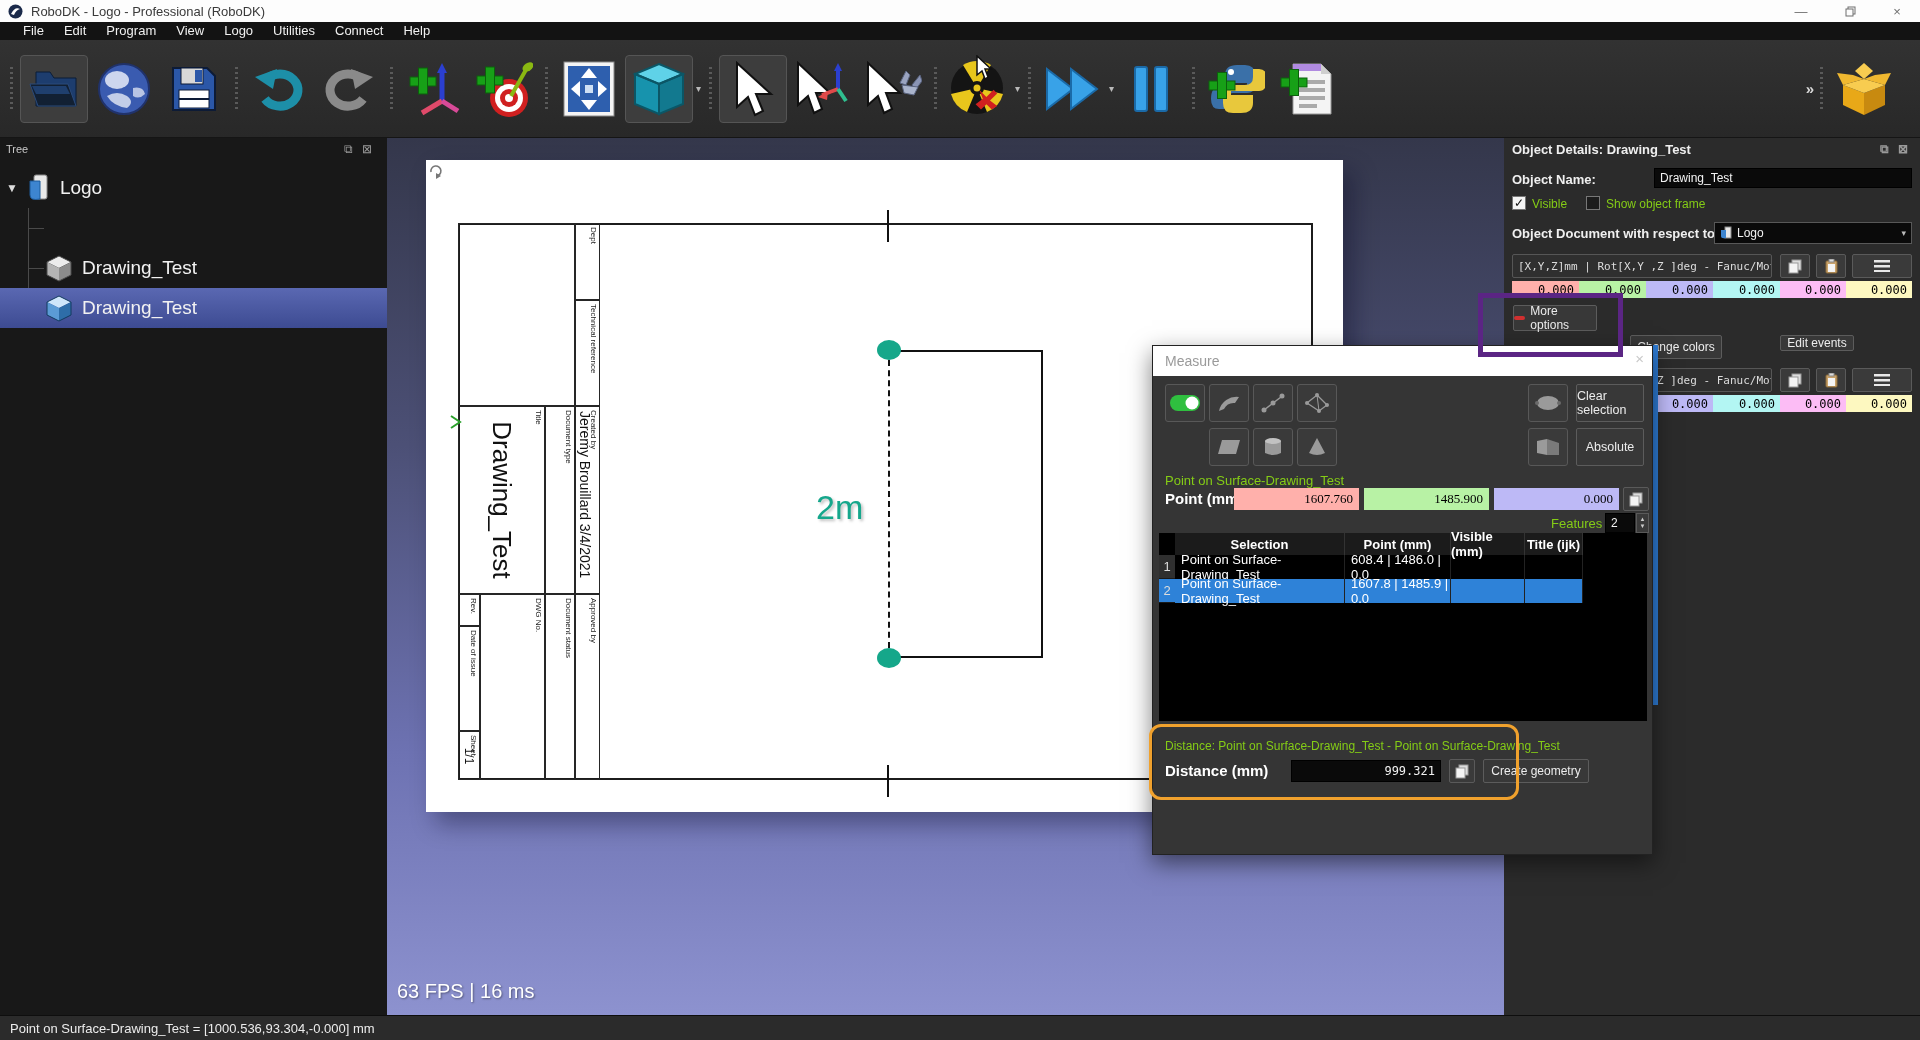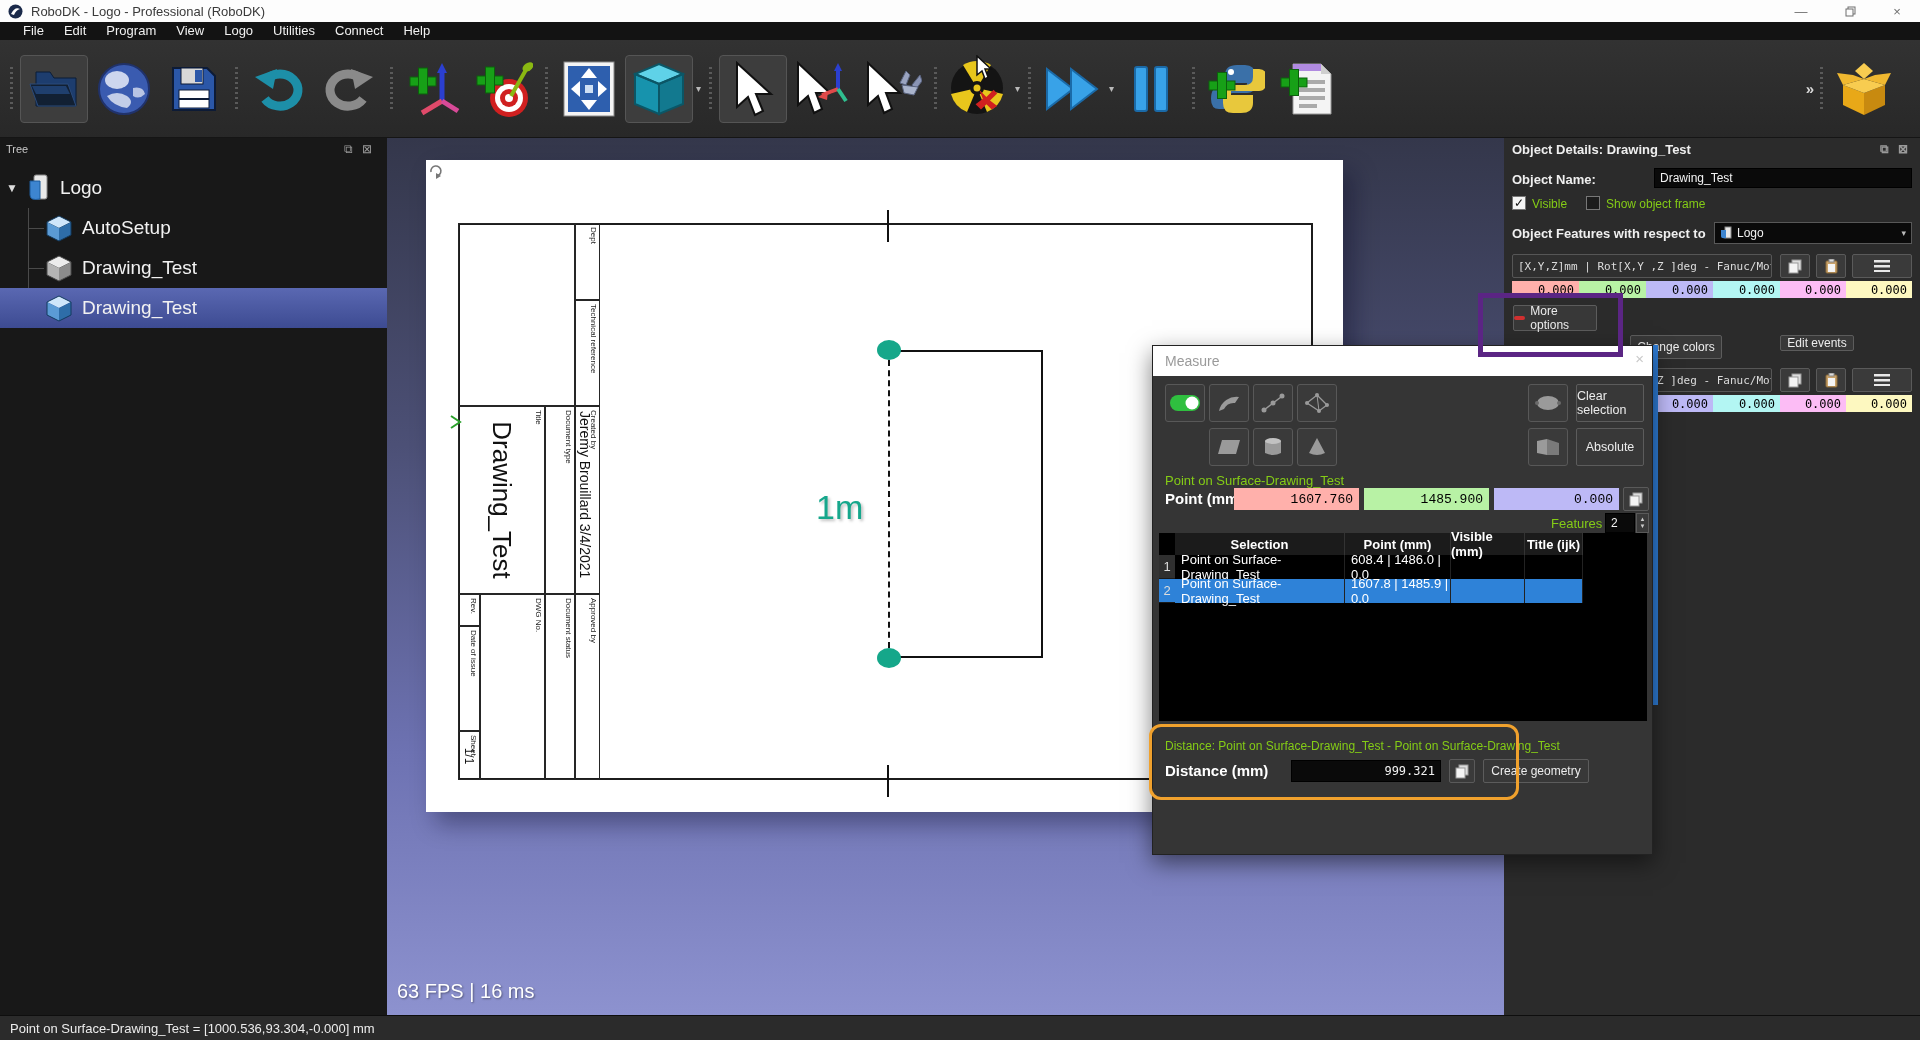--- a/index.html
+++ b/index.html
@@ -80,21 +80,21 @@
   .c3{background:#b3f6f3}.c4{background:#fcbcf5}.c5{background:#fdf8c0}
 
   
   #measure { left:1152px; top:345px; width:501px; height:510px; background:#353535;
              border:1px solid #222; box-shadow:0 8px 22px rgba(0,0,0,.5); }
   #measure-title { left:0; top:0; width:499px; height:30px; background:#ffffff; color:#9a9a9a;
                    font-size:14px; display:flex; align-items:center; padding-left:12px; }
   #measure-close { position:absolute; right:8px; top:4px; color:#c9c9c9; font-size:15px; }
   .mtool { position:absolute; width:40px; height:38px; background:#3a3a3a; border:1px solid #585858;
            border-radius:3px; display:flex; align-items:center; justify-content:center; }
-  .mfield { position:absolute; height:22px; font-family:Liberation Mono, monospace; font-size:13px;
+  .mfield { position:absolute; height:22px; font-family:Liberation Serif, serif; font-size:13px;
             color:#000; display:flex; align-items:center; justify-content:flex-end; padding-right:6px; }
   #mtable { left:6px; top:187px; width:488px; height:188px; background:#000; }
   .mth { position:absolute; top:0; height:22px; background:#1b1b1b; color:#fff; font-weight:bold;
          font-size:13px; display:flex; align-items:center; justify-content:center;
          border-right:1px solid #333; }
   .mtr { position:absolute; height:24px; display:flex; align-items:center; color:#fff; font-size:13px; }
   .rownum { width:16px; height:24px; background:#2f2f2f; color:#ddd; display:flex; align-items:center;
             justify-content:center; border-bottom:1px solid #1a1a1a; flex:0 0 auto; }
   .mtd { padding-left:6px; height:24px; display:flex; align-items:center; flex:0 0 auto;
          border-right:1px solid #222; }
@@ -348,29 +348,20 @@
 
   <div class="titem" style="top:30px">
     <span style="font-size:12px; color:#ddd; margin-left:6px">▼</span>
     <svg width="28" height="30" style="margin-left:8px">
       <rect x="8" y="2" width="13" height="24" rx="2" fill="#e9e9e9" stroke="#888"></rect>
       <path d="M4 8 h10 v18 q-10 2 -10 -4 Z" fill="#3d85d0" stroke="#1d5a9a"></path>
     </svg>
     <span style="margin-left:6px">Logo</span>
   </div>
 
-  <div class="titem" style="top:70px">
-    <svg width="26" height="28" style="margin-left:46px">
-      <polygon points="13,2 25,8 13,14 1,8" fill="#cfe6fa"></polygon>
-      <polygon points="1,8 13,14 13,27 1,21" fill="#5b9bd5"></polygon>
-      <polygon points="25,8 13,14 13,27 25,21" fill="#2e6da8"></polygon>
-      <polygon points="13,2 25,8 25,21 13,27 1,21 1,8" fill="none" stroke="#123a5e"></polygon>
-    </svg>
-    <span style="margin-left:10px">AutoSetup</span>
-  </div>
 
   <div class="titem" style="top:110px">
     <svg width="26" height="28" style="margin-left:46px">
       <polygon points="13,2 25,8 13,14 1,8" fill="#ececec"></polygon>
       <polygon points="1,8 13,14 13,27 1,21" fill="#b4b4b4"></polygon>
       <polygon points="25,8 13,14 13,27 25,21" fill="#8c8c8c"></polygon>
       <polygon points="13,2 25,8 25,21 13,27 1,21 1,8" fill="none" stroke="#4c4c4c"></polygon>
     </svg>
     <span style="margin-left:10px">Drawing_Test</span>
   </div>
@@ -440,42 +431,42 @@
     </div>
 
     <svg class="abs" width="12" height="14" style="left:24px; top:255px">
       <path d="M1 1 L10 7 L1 13" fill="none" stroke="#2aa02a" stroke-width="2"></path>
     </svg>
 
     <div class="abs" id="meas-rect" style="left:463px; top:190px; width:154px; height:308px"></div>
     <div class="abs" id="meas-dash" style="left:462px; top:190px; width:2px; height:308px"></div>
     <div class="tealdot" style="left:451px; top:180px"></div>
     <div class="tealdot" style="left:451px; top:488px"></div>
-    <div class="abs" id="dim-label" style="left:390px; top:328px">1m</div>
+    <div class="abs" id="dim-label" style="left:390px; top:328px">2m</div>
   </div>
 
   <div class="abs" id="fps" style="left:10px; top:842px">63 FPS | 16 ms</div>
 </div>
 
 <div class="abs" id="rightpanel">
   <div class="abs" id="rp-hdr">
     <span style="position:absolute; left:8px; top:4px">Object Details: Drawing_Test</span>
     <span class="panel-ico" style="position:absolute; left:376px; top:4px">⧉</span>
     <span class="panel-ico" style="position:absolute; left:394px; top:4px">⊠</span>
   </div>
 
   <span class="abs lbl-b" style="left:8px; top:34px">Object Name:</span>
   <div class="abs inputd" style="left:150px; top:30px; width:258px; height:20px">Drawing_Test</div>
 
   <div class="abs cb on" style="left:8px; top:58px">✓</div>
   <span class="abs lbl" style="left:28px; top:59px">Visible</span>
   <div class="abs cb" style="left:82px; top:58px"></div>
   <span class="abs lbl" style="left:102px; top:59px">Show object frame</span>
 
-  <span class="abs lbl-b" style="left:8px; top:88px">Object Features with respect to</span>
+  <span class="abs lbl-b" style="left:8px; top:88px">Object Document with respect to</span>
   <div class="abs inputd" style="left:210px; top:84px; width:198px; height:22px; border:1px solid #585858">
     <svg width="12" height="14" style="margin-right:5px">
       <rect x="5" y="1" width="6" height="11" fill="#e9e9e9" stroke="#888"></rect>
       <path d="M1 4 h5 v8 q-5 1 -5 -2 Z" fill="#3d85d0"></path>
     </svg>
     <span>Logo</span>
     <span style="margin-left:auto; color:#bbb; font-size:9px">▾</span>
   </div>
 
   <div class="abs combo" style="left:8px; top:116px; width:260px; height:24px">

